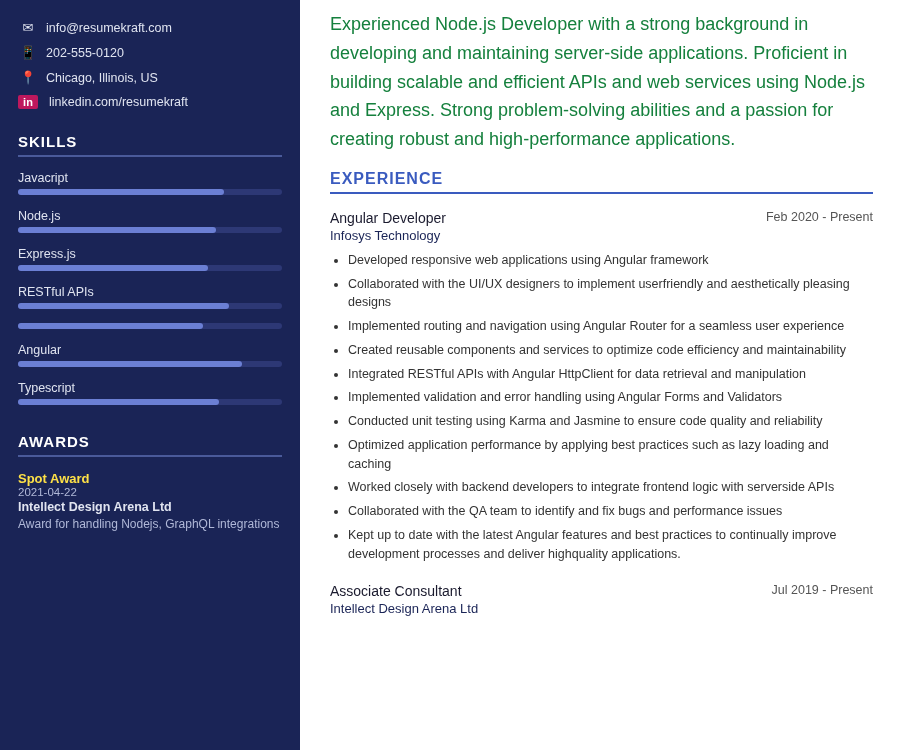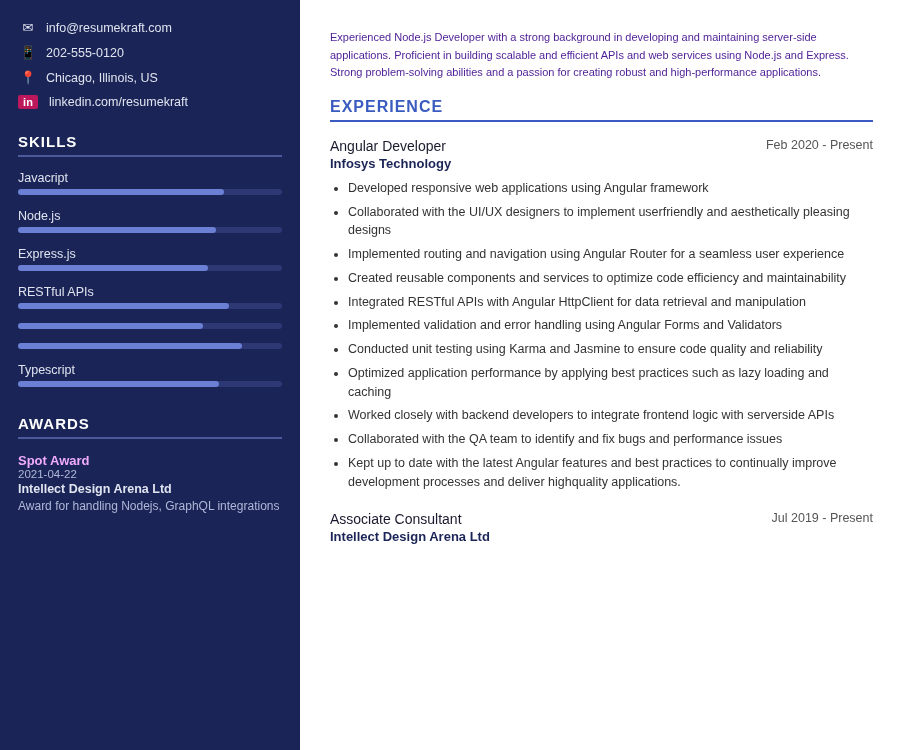--- a/index.html
+++ b/index.html
@@ -85,21 +85,21 @@
       margin-bottom: 20px;
     }
 
     .award-item {
       margin-bottom: 14px;
     }
 
     .award-name {
       font-size: 13px;
       font-weight: bold;
-      color: #f0abfc;
+      color: #fde047;
     }
 
     .award-date {
       font-size: 11.5px;
       color: #b0b8d8;
       margin-bottom: 2px;
     }
 
     .award-org {
       font-size: 12.5px;
@@ -154,42 +154,41 @@
 
     .job-dates {
       font-size: 12.5px;
       color: #555;
       white-space: nowrap;
       margin-left: 10px;
     }
 
     .job-company {
       font-size: 13px;
-      font-weight: bold;
+      font-weight: normal;
       color: #1a2456;
       margin-bottom: 8px;
     }
 
     .job-bullets {
       padding-left: 18px;
     }
 
     .job-bullets li {
       font-size: 12.5px;
       color: #333;
       margin-bottom: 5px;
       line-height: 1.5;
     }
 
     .intro-text {
-      font-size: 11px;
-      color: #4c1d95;
+      font-size: 18px;
+      color: #15803d;
       line-height: 1.6;
       margin-bottom: 16px;
-      margin-top: 19px;
     }
   </style>
 </head>
 <body>
 
 <div class="sidebar">
 
   <div class="contact-section">
     <div class="contact-item">
       <span class="contact-icon">✉</span>
@@ -236,20 +235,21 @@
       <div class="skill-bar-bg">
         <div class="skill-bar-fill" style="width:80%"></div>
       </div>
     </div>
         <div class="skill-item">
       <div class="skill-bar-bg">
         <div class="skill-bar-fill" style="width:70%"></div>
       </div>
     </div>
         <div class="skill-item">
+      <div class="skill-name">Angular</div>
       <div class="skill-bar-bg">
         <div class="skill-bar-fill" style="width:85%"></div>
       </div>
     </div>
         <div class="skill-item">
       <div class="skill-name">Typescript</div>
       <div class="skill-bar-bg">
         <div class="skill-bar-fill" style="width:76%"></div>
       </div>
     </div>

